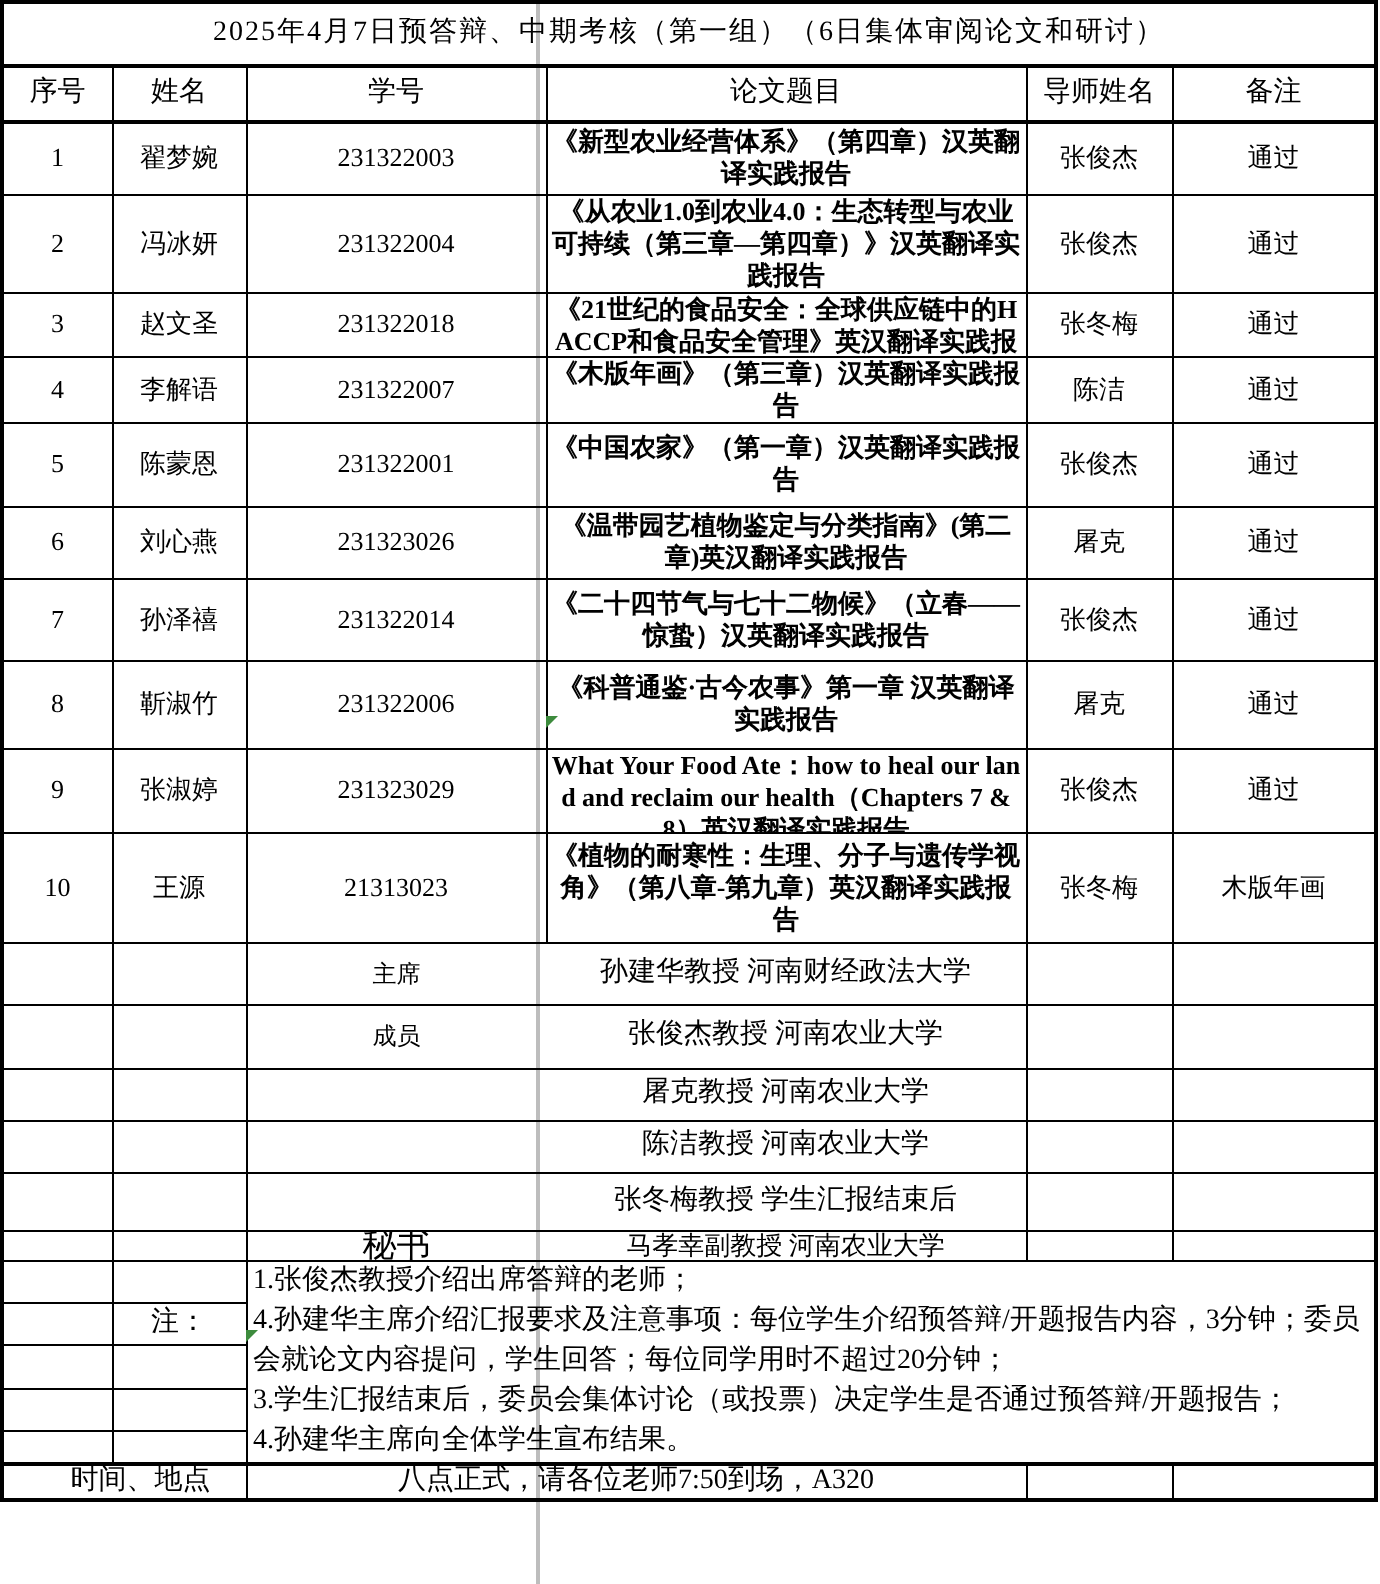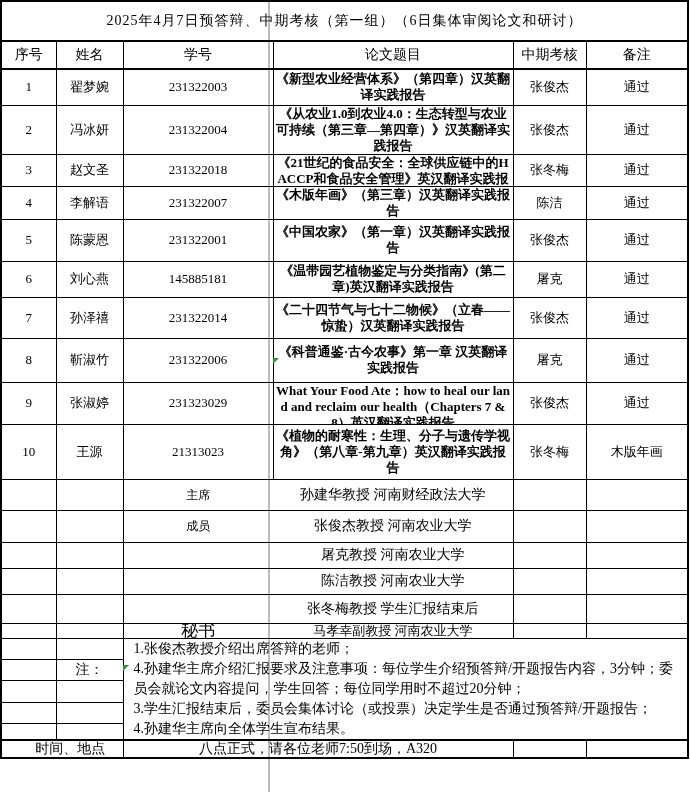--- a/index.html
+++ b/index.html
@@ -20,21 +20,21 @@
   tr.header-row td{border-bottom:2px solid #000;font-size:14px;}
   td.id-cell,td.no-cell{font-size:13px;}
   td.thesis-cell{font-size:13px;line-height:16px;font-weight:bold;}
   .clip{overflow:hidden;display:flex;flex-direction:column;justify-content:flex-start;}
   .clip-31{height:31px;}
   .clip-41{height:41px;}
   td.role-cell{border-right:hidden;font-size:12px;}
   td.member-cell{border-left:hidden;font-size:14px;}
   td.notes-cell{
     text-align:left;vertical-align:top;font-size:14px;line-height:20px;
-    padding-left:10px;word-break:break-all;
+    padding-left:3px;word-break:break-all;
   }
   td.note-label-cell{font-size:14px;}
   tr.sched-row td{border-top:2px solid #000;font-size:14px;}
   td.sched-label{white-space:nowrap;overflow:hidden;padding-left:17px;}
   td.sched-value{font-size:14px;}
   .tri{
     position:absolute;width:0;height:0;z-index:2;
     border-top:6px solid #3d8b3d;border-right:6px solid transparent;
   }
   #tri-row8{left:273px;top:358px;}
@@ -51,30 +51,30 @@
   <colgroup>
     <col style="width:55px">
       <col style="width:67px">
       <col style="width:150px">
     <col style="width:240px">
       <col style="width:73px">
       <col style="width:102px">
   </colgroup>
 
   <tbody>
-      <tr class="title-row" style="height:40px">
+      <tr class="title-row" style="height:32px">
     <td colspan="6">2025年4月7日预答辩、中期考核（第一组）（6日集体审阅论文和研讨）</td>
   </tr>
 
   <tr class="header-row" style="height:28px">
     <td>序号</td>
     <td>姓名</td>
     <td>学号</td>
     <td>论文题目</td>
-    <td>中期考核</td>
+    <td>导师姓名</td>
     <td>备注</td>
   </tr>
 
   <tr style="height:36px">
     <td class="no-cell">1</td>
     <td>翟梦婉</td>
     <td class="id-cell">231322003</td>
     <td class="thesis-cell">《新型农业经营体系》（第四章）汉英翻译实践报告</td>
     <td>张俊杰</td>
     <td>通过</td>
@@ -114,21 +114,21 @@
     <td>陈蒙恩</td>
     <td class="id-cell">231322001</td>
     <td class="thesis-cell">《中国农家》（第一章）汉英翻译实践报告</td>
     <td>张俊杰</td>
     <td>通过</td>
   </tr>
 
   <tr style="height:36px">
     <td class="no-cell">6</td>
     <td>刘心燕</td>
-    <td class="id-cell">145885181</td>
+    <td class="id-cell">231323026</td>
     <td class="thesis-cell">《温带园艺植物鉴定与分类指南》(第二章)英汉翻译实践报告</td>
     <td>屠克</td>
     <td>通过</td>
   </tr>
 
   <tr style="height:41px">
     <td class="no-cell">7</td>
     <td>孙泽禧</td>
     <td class="id-cell">231322014</td>
     <td class="thesis-cell">《二十四节气与七十二物候》（立春——惊蛰）汉英翻译实践报告</td>

